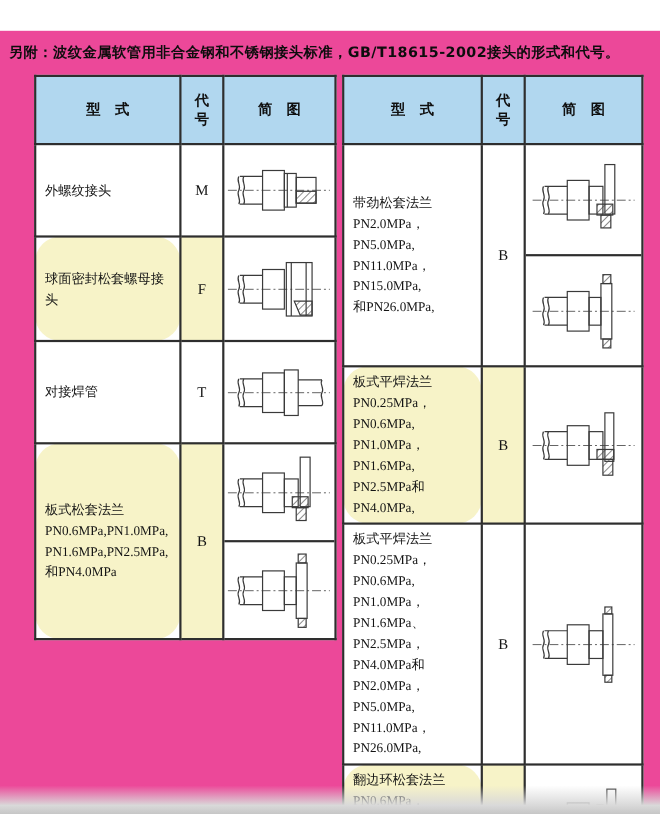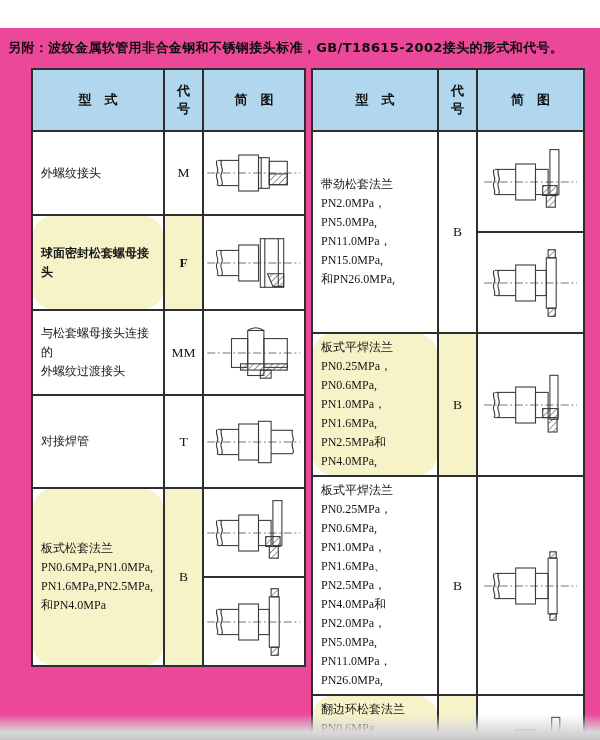--- a/index.html
+++ b/index.html
@@ -86,53 +86,35 @@
                   <rect x="38" y="20" width="22" height="40" fill="none" stroke="#3a3a3a" stroke-width="1.2"></rect>
                   <rect x="60" y="23" width="12" height="34" fill="none" stroke="#3a3a3a" stroke-width="1.2"></rect>
                   <line x1="63" y1="23" x2="63" y2="57" stroke="#3a3a3a" stroke-width="1.2"></line>
                   <rect x="72" y="27" width="20" height="26" fill="none" stroke="#3a3a3a" stroke-width="1.2"></rect>
                   <rect x="72" y="41" width="20" height="12" fill="url(#hatch)" stroke="#3a3a3a" stroke-width="1.2"></rect>
                   <line x1="3" y1="40" x2="106" y2="40" stroke-dasharray="9 3 2 3" stroke-width="0.8" stroke="#3a3a3a"></line>
                 </svg>
               </div>
             </td>
           </tr>
-          <tr style="height: 95px; font-weight: bold;">
+          <tr style="height: 95px;">
             <td class="type hl">球面密封松套螺母接头</td>
             <td class="code hl">F</td>
             <td class="diag">
               <div class="subdiag">
                 <svg viewBox="0 0 110 80" width="100" height="72">
                   <path d="M14,26 c-3,5 3,9 0,14 c-3,5 3,9 0,14" fill="none" stroke="#3a3a3a" stroke-width="1.2"></path>
                   <path d="M19,26 c-3,5 3,9 0,14 c-3,5 3,9 0,14" fill="none" stroke="#3a3a3a" stroke-width="1.2"></path>
                   <line x1="15" y1="26" x2="38" y2="26" stroke="#3a3a3a" stroke-width="1.2"></line>
                   <line x1="15" y1="54" x2="38" y2="54" stroke="#3a3a3a" stroke-width="1.2"></line>
                   <rect x="38" y="20" width="22" height="40" fill="none" stroke="#3a3a3a" stroke-width="1.2"></rect>
                   <rect x="62" y="13" width="26" height="54" fill="none" stroke="#3a3a3a" stroke-width="1.2"></rect>
                   <line x1="67" y1="13" x2="67" y2="67" stroke="#3a3a3a" stroke-width="1.2"></line>
                   <line x1="82" y1="13" x2="82" y2="67" stroke="#3a3a3a" stroke-width="1.2"></line>
                   <path d="M70,52 L88,52 L88,66 L76,66 Z" fill="url(#hatch)" stroke="#3a3a3a" stroke-width="1.2"></path>
-                  <line x1="3" y1="40" x2="106" y2="40" stroke-dasharray="9 3 2 3" stroke-width="0.8" stroke="#3a3a3a"></line>
-                </svg>
-              </div>
-            </td>
-          </tr>
-          <tr style="height: 85px;">
-            <td class="type">与松套螺母接头连接的
-外螺纹过渡接头</td>
-            <td class="code">MM</td>
-            <td class="diag">
-              <div class="subdiag">
-                <svg viewBox="0 0 110 80" width="100" height="72">
-                  <rect x="30" y="24" width="18" height="32" fill="none" stroke="#3a3a3a" stroke-width="1.2"></rect>
-                  <rect x="48" y="15" width="18" height="50" fill="none" stroke="#3a3a3a" stroke-width="1.2"></rect>
-                  <path d="M48,15 Q57,9 66,15" fill="none" stroke="#3a3a3a" stroke-width="1.2"></path>
-                  <rect x="66" y="24" width="26" height="32" fill="none" stroke="#3a3a3a" stroke-width="1.2"></rect>
-                  <rect x="40" y="52" width="52" height="7" fill="url(#hatch)" stroke="#3a3a3a" stroke-width="1.2"></rect>
-                  <rect x="62" y="59" width="12" height="9" fill="url(#hatch)" stroke="#3a3a3a" stroke-width="1.2"></rect>
                   <line x1="3" y1="40" x2="106" y2="40" stroke-dasharray="9 3 2 3" stroke-width="0.8" stroke="#3a3a3a"></line>
                 </svg>
               </div>
             </td>
           </tr>
           <tr style="height: 93px;">
             <td class="type">对接焊管</td>
             <td class="code">T</td>
             <td class="diag">
               <div class="subdiag">

